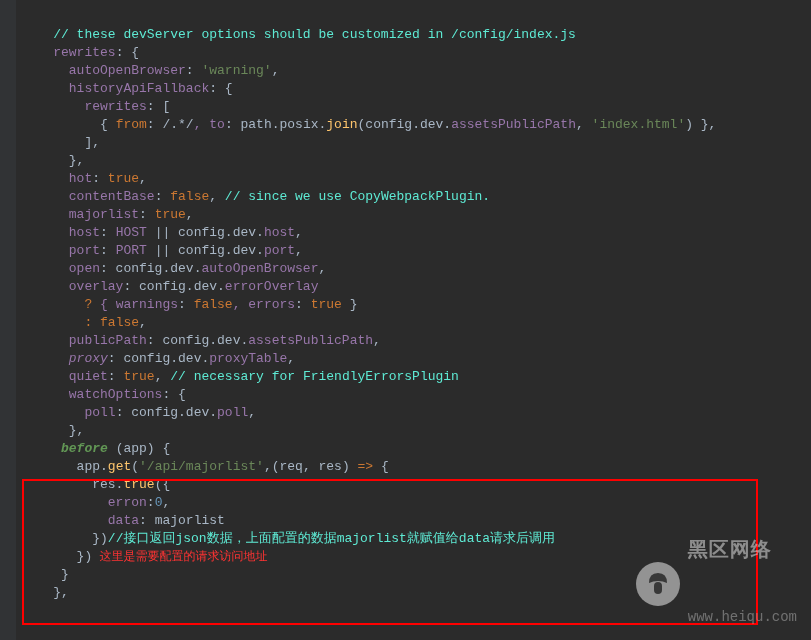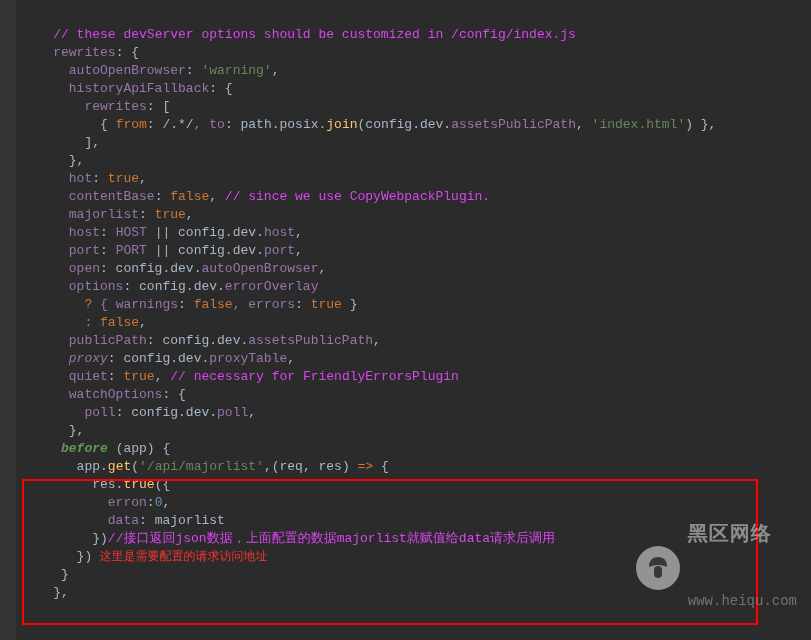--- a/index.html
+++ b/index.html
@@ -20,21 +20,21 @@
     white-space: pre;
   }
   .gutter {
     position: absolute;
     left: 0;
     top: 0;
     width: 16px;
     height: 100%;
     background: #313335;
   }
-  .c-comment { color: #d946ef; }
+  .c-comment { color: #5eead4; }
   .c-keyword { color: #cc7832; }
   .c-string { color: #6a8759; }
   .c-punc { color: #a9b7c6; }
   .c-num { color: #6897bb; }
   .c-func { color: #ffc66d; }
   .c-before { color: #629755; font-weight: bold; font-style: italic; }
   .c-param { color: #a9b7c6; }
   .c-false { color: #cc7832; }
   .c-true { color: #cc7832; }
   .c-arrow { color: #cc7832; }
@@ -50,21 +50,21 @@
     pointer-events: none;
   }
   .red-text {
     color: #ff3333;
     font-size: 12px;
     white-space: nowrap;
   }
   .watermark {
     position: absolute;
     right: 14px;
-    bottom: 30px;
+    bottom: 14px;
     display: flex;
     align-items: center;
     opacity: 0.55;
     pointer-events: none;
   }
   .wm-icon {
     width: 44px;
     height: 44px;
     background: #e8e8e8;
     border-radius: 50%;
@@ -90,21 +90,21 @@
 <span class="c-prop">        rewrites</span><span class="c-punc">: [</span>
 <span class="c-punc">          { </span><span class="c-from">from</span><span class="c-punc">: </span><span class="c-param">/.*/</span><span class="c-prop">, to</span><span class="c-punc">: path.posix.</span><span class="c-func">join</span><span class="c-punc">(config.dev.</span><span class="c-prop">assetsPublicPath</span><span class="c-punc">, </span><span class="c-string">'index.html'</span><span class="c-punc">) },</span>
 <span class="c-punc">        ],</span>
 <span class="c-punc">      },</span>
 <span class="c-prop">      hot</span><span class="c-punc">: </span><span class="c-true">true</span><span class="c-punc">,</span>
 <span class="c-prop">      contentBase</span><span class="c-punc">: </span><span class="c-false">false</span><span class="c-punc">, </span><span class="c-comment">// since we use CopyWebpackPlugin.</span>
 <span class="c-prop">      majorlist</span><span class="c-punc">: </span><span class="c-true">true</span><span class="c-punc">,</span>
 <span class="c-prop">      host</span><span class="c-punc">: </span><span class="c-prop">HOST</span><span class="c-punc"> || config.dev.</span><span class="c-prop">host</span><span class="c-punc">,</span>
 <span class="c-prop">      port</span><span class="c-punc">: </span><span class="c-prop">PORT</span><span class="c-punc"> || config.dev.</span><span class="c-prop">port</span><span class="c-punc">,</span>
 <span class="c-prop">      open</span><span class="c-punc">: config.dev.</span><span class="c-prop">autoOpenBrowser</span><span class="c-punc">,</span>
-<span class="c-prop">      options</span><span class="c-punc">: config.dev.</span><span class="c-prop">errorOverlay</span>
+<span class="c-prop">      overlay</span><span class="c-punc">: config.dev.</span><span class="c-prop">errorOverlay</span>
 <span>        </span><span class="c-keyword">? </span><span class="c-prop">{ warnings</span><span class="c-punc">: </span><span class="c-false">false</span><span class="c-prop">, errors</span><span class="c-punc">: </span><span class="c-true">true</span><span class="c-punc"> }</span>
 <span>        </span><span class="c-keyword">: </span><span class="c-false">false</span><span class="c-punc">,</span>
 <span class="c-prop">      publicPath</span><span class="c-punc">: config.dev.</span><span class="c-prop">assetsPublicPath</span><span class="c-punc">,</span>
 <span>      </span><span class="c-prop" style="font-style:italic">proxy</span><span class="c-punc">: config.dev.</span><span class="c-prop">proxyTable</span><span class="c-punc">,</span>
 <span class="c-prop">      quiet</span><span class="c-punc">: </span><span class="c-true">true</span><span class="c-punc">, </span><span class="c-comment">// necessary for FriendlyErrorsPlugin</span>
 <span class="c-prop">      watchOptions</span><span class="c-punc">: {</span>
 <span class="c-prop">        poll</span><span class="c-punc">: config.dev.</span><span class="c-prop">poll</span><span class="c-punc">,</span>
 <span class="c-punc">      },</span>
 <span>     </span><span class="c-before">before </span><span class="c-punc">(app) {</span>
 <span class="c-punc">       app.</span><span class="c-func">get</span><span class="c-punc">(</span><span class="c-string">'/api/majorlist'</span><span class="c-punc">,(req, res) </span><span class="c-arrow">=&gt;</span><span class="c-punc"> {</span>

